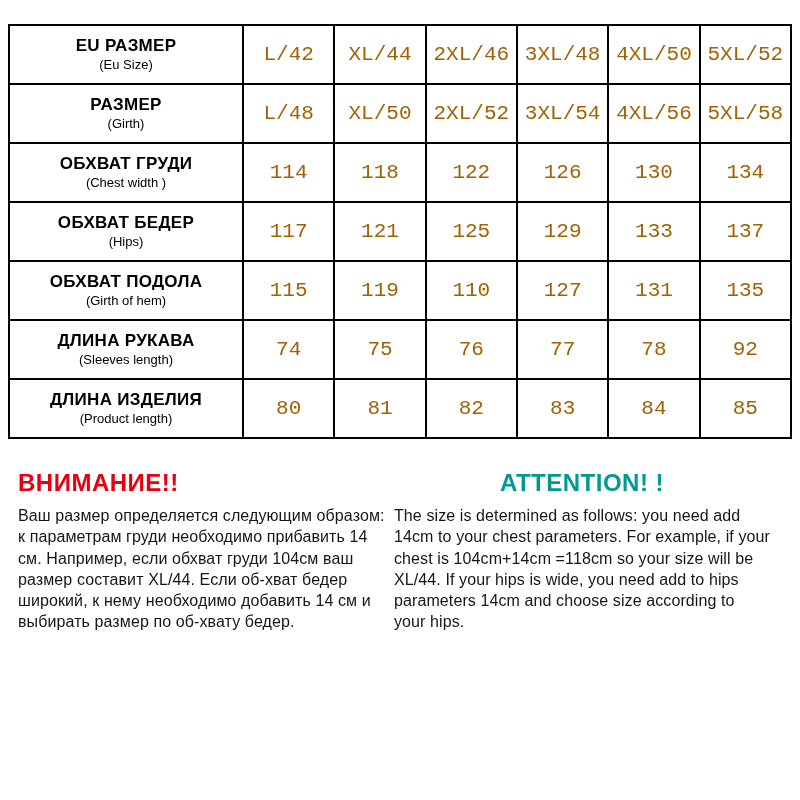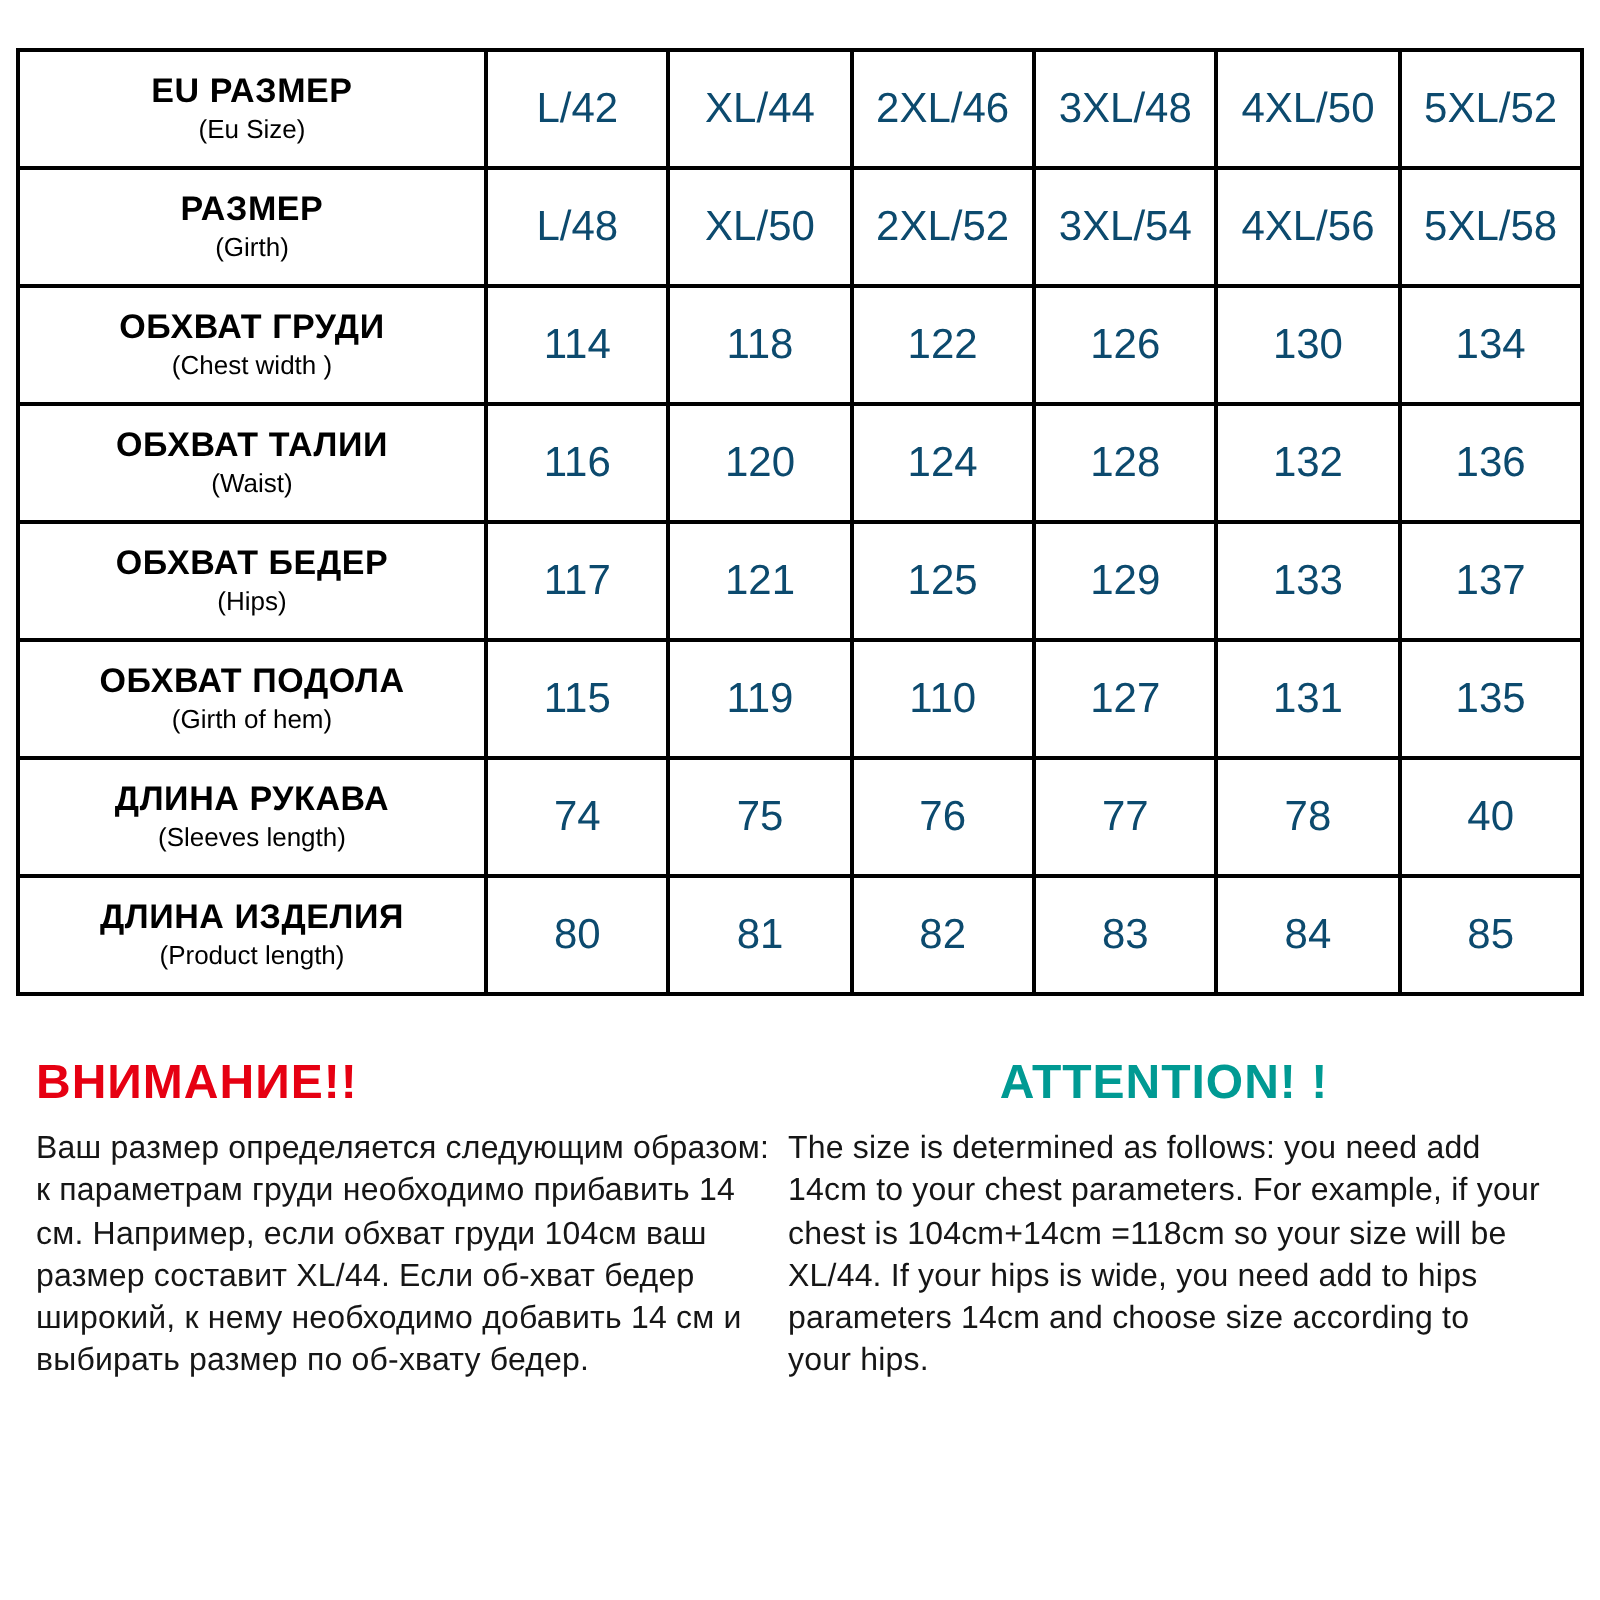--- a/index.html
+++ b/index.html
@@ -24,21 +24,22 @@
     text-align:center;
     vertical-align:middle;
     height:57px;
     padding:0 2px;
     background:#fff;
   }
   table.size-chart th{width:228px;}
   table.size-chart td{
     font-size:21px;
     font-weight:400;
-    color:#0c4a6e;
+    color:#a16207;
+    font-family:Liberation Mono, monospace;
   }
   .lbl-ru{
     font-size:17px;
     font-weight:700;
     letter-spacing:.3px;
     line-height:1.15;
   }
   .lbl-en{
     font-size:13px;
     font-weight:400;
@@ -105,32 +106,20 @@
           </th>
           <td>114</td>
           <td>118</td>
           <td>122</td>
           <td>126</td>
           <td>130</td>
           <td>134</td>
         </tr>
         <tr>
           <th>
-            <div class="lbl-ru">ОБХВАТ ТАЛИИ</div>
-            <div class="lbl-en">(Waist)</div>
-          </th>
-          <td>116</td>
-          <td>120</td>
-          <td>124</td>
-          <td>128</td>
-          <td>132</td>
-          <td>136</td>
-        </tr>
-        <tr>
-          <th>
             <div class="lbl-ru">ОБХВАТ БЕДЕР</div>
             <div class="lbl-en">(Hips)</div>
           </th>
           <td>117</td>
           <td>121</td>
           <td>125</td>
           <td>129</td>
           <td>133</td>
           <td>137</td>
         </tr>
@@ -149,21 +138,21 @@
         <tr>
           <th>
             <div class="lbl-ru">ДЛИНА РУКАВА</div>
             <div class="lbl-en">(Sleeves length)</div>
           </th>
           <td>74</td>
           <td>75</td>
           <td>76</td>
           <td>77</td>
           <td>78</td>
-          <td>40</td>
+          <td>92</td>
         </tr>
         <tr>
           <th>
             <div class="lbl-ru">ДЛИНА ИЗДЕЛИЯ</div>
             <div class="lbl-en">(Product length)</div>
           </th>
           <td>80</td>
           <td>81</td>
           <td>82</td>
           <td>83</td>

